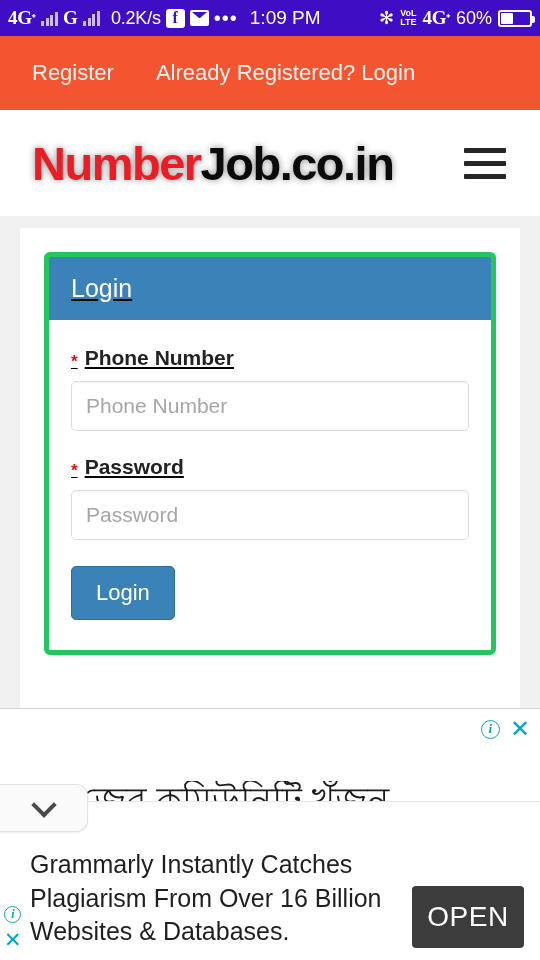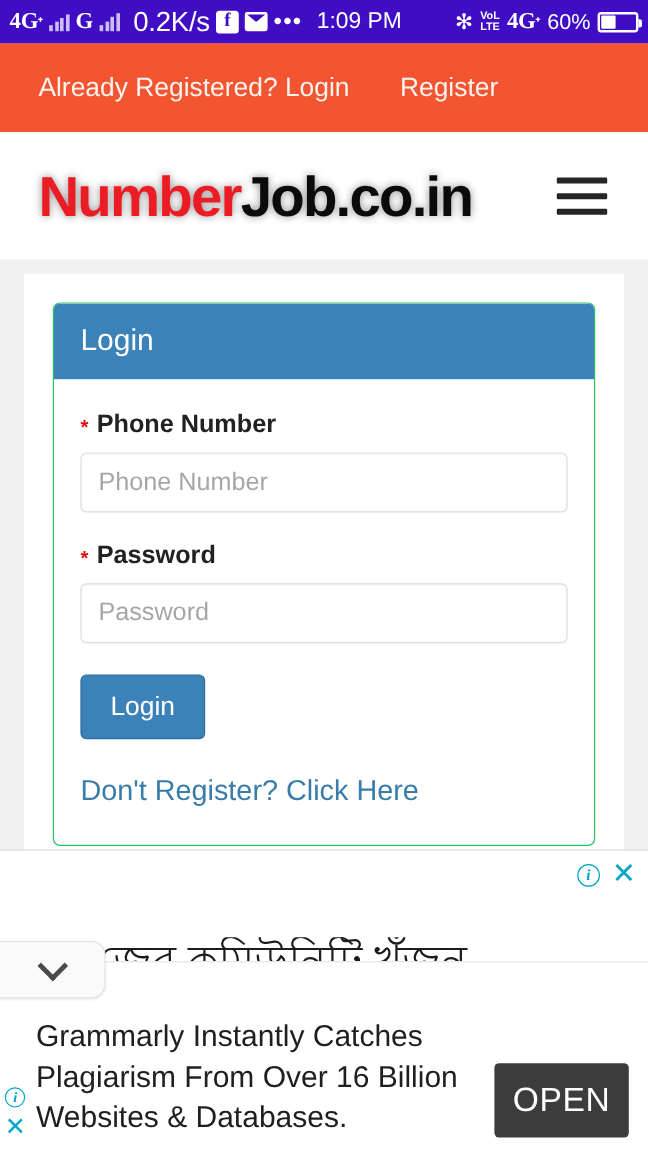--- a/index.html
+++ b/index.html
@@ -28,21 +28,21 @@
   .bars{ display:flex; align-items:flex-end; gap:1.5px; height:16px; margin-left:1px; }
   .bars i{ display:block; width:3px; background:#cdbdf6; }
   .bars i:nth-child(1){ height:5px; }
   .bars i:nth-child(2){ height:8px; }
   .bars i:nth-child(3){ height:11px; }
   .bars i:nth-child(4){ height:14px; }
   .bars.two i:nth-child(1){height:5px;}
   .bars.two i:nth-child(2){height:8px;}
   .bars.two i:nth-child(3){height:12px;}
   .bars.two i:nth-child(4){height:15px;}
-  .speed{ font-size:23px; margin-left:6px; letter-spacing:-.2px;}
+  .speed{ font-size:18px; margin-left:6px; letter-spacing:-.2px;}
   .fb-icon{
     width:19px;height:19px;background:#fff;border-radius:3px;color:#3f0ec4;
     font-weight:bold;font-size:16px;display:flex;align-items:center;justify-content:center;
     font-family:"Liberation Serif", serif; line-height:1;
   }
   .mail-icon{
     width:19px;height:16px;background:#fff;border-radius:2px;position:relative;
   }
   .mail-icon::after{
     content:""; position:absolute; left:2px; top:2px; width:15px;height:12px;
@@ -96,24 +96,25 @@
     padding:12px 0 0 0;
     height:536px;
   }
   .container{
     background:#ffffff;
     margin:0 20px;
     padding:24px 24px 28px 24px;
     height:100%;
   }
   .panel{
-    border:1px solid #22c55e;
+    border:5px solid #22c55e;
     border-radius:6px;
     overflow:hidden;
     background:#fff;
+    text-decoration:underline;
   }
   .panel-head{
     background:#3a82b8;
     color:#ffffff;
     padding:17px 22px;
     font-size:25px;
   }
   .panel-body{ padding:26px 22px 30px 22px; }
   .field-label{
     font-size:21px; font-weight:bold; color:#222; margin-bottom:11px;
@@ -237,22 +238,22 @@
         <span class="sup">⁺</span>
       </span>
     <span class="batt-pct">60%</span>
     <span class="batt">
         <i></i>
       </span>
   </div>
 </div>
 
 <div class="top-nav">
+  <a href="#">Register</a>
   <a href="#">Already Registered? Login</a>
-  <a href="#">Register</a>
 </div>
 
 <div class="logo-bar">
   <div class="logo">
     <span class="red">Number</span><span class="blk">Job.co.in</span>
   </div>
   <div class="hamburger">
       <i></i>
       <i></i>
       <i></i>
@@ -274,21 +275,20 @@
         <div class="gap"></div>
 
         <div class="field-label">
           <span class="req">*</span>
           <span>Password</span>
         </div>
         <input class="txt-input" type="password" placeholder="Password" style="">
 
         <button class="btn-login">Login</button>
 
-        <a class="link-reg" href="#">Don't Register? Click Here</a>
       </div>
     </div>
   </div>
 </div>
 
 <div class="ad-wrap">
 
   <div class="ad-top">
     <div class="ad-badges">
       <span class="ic-info">i</span>

